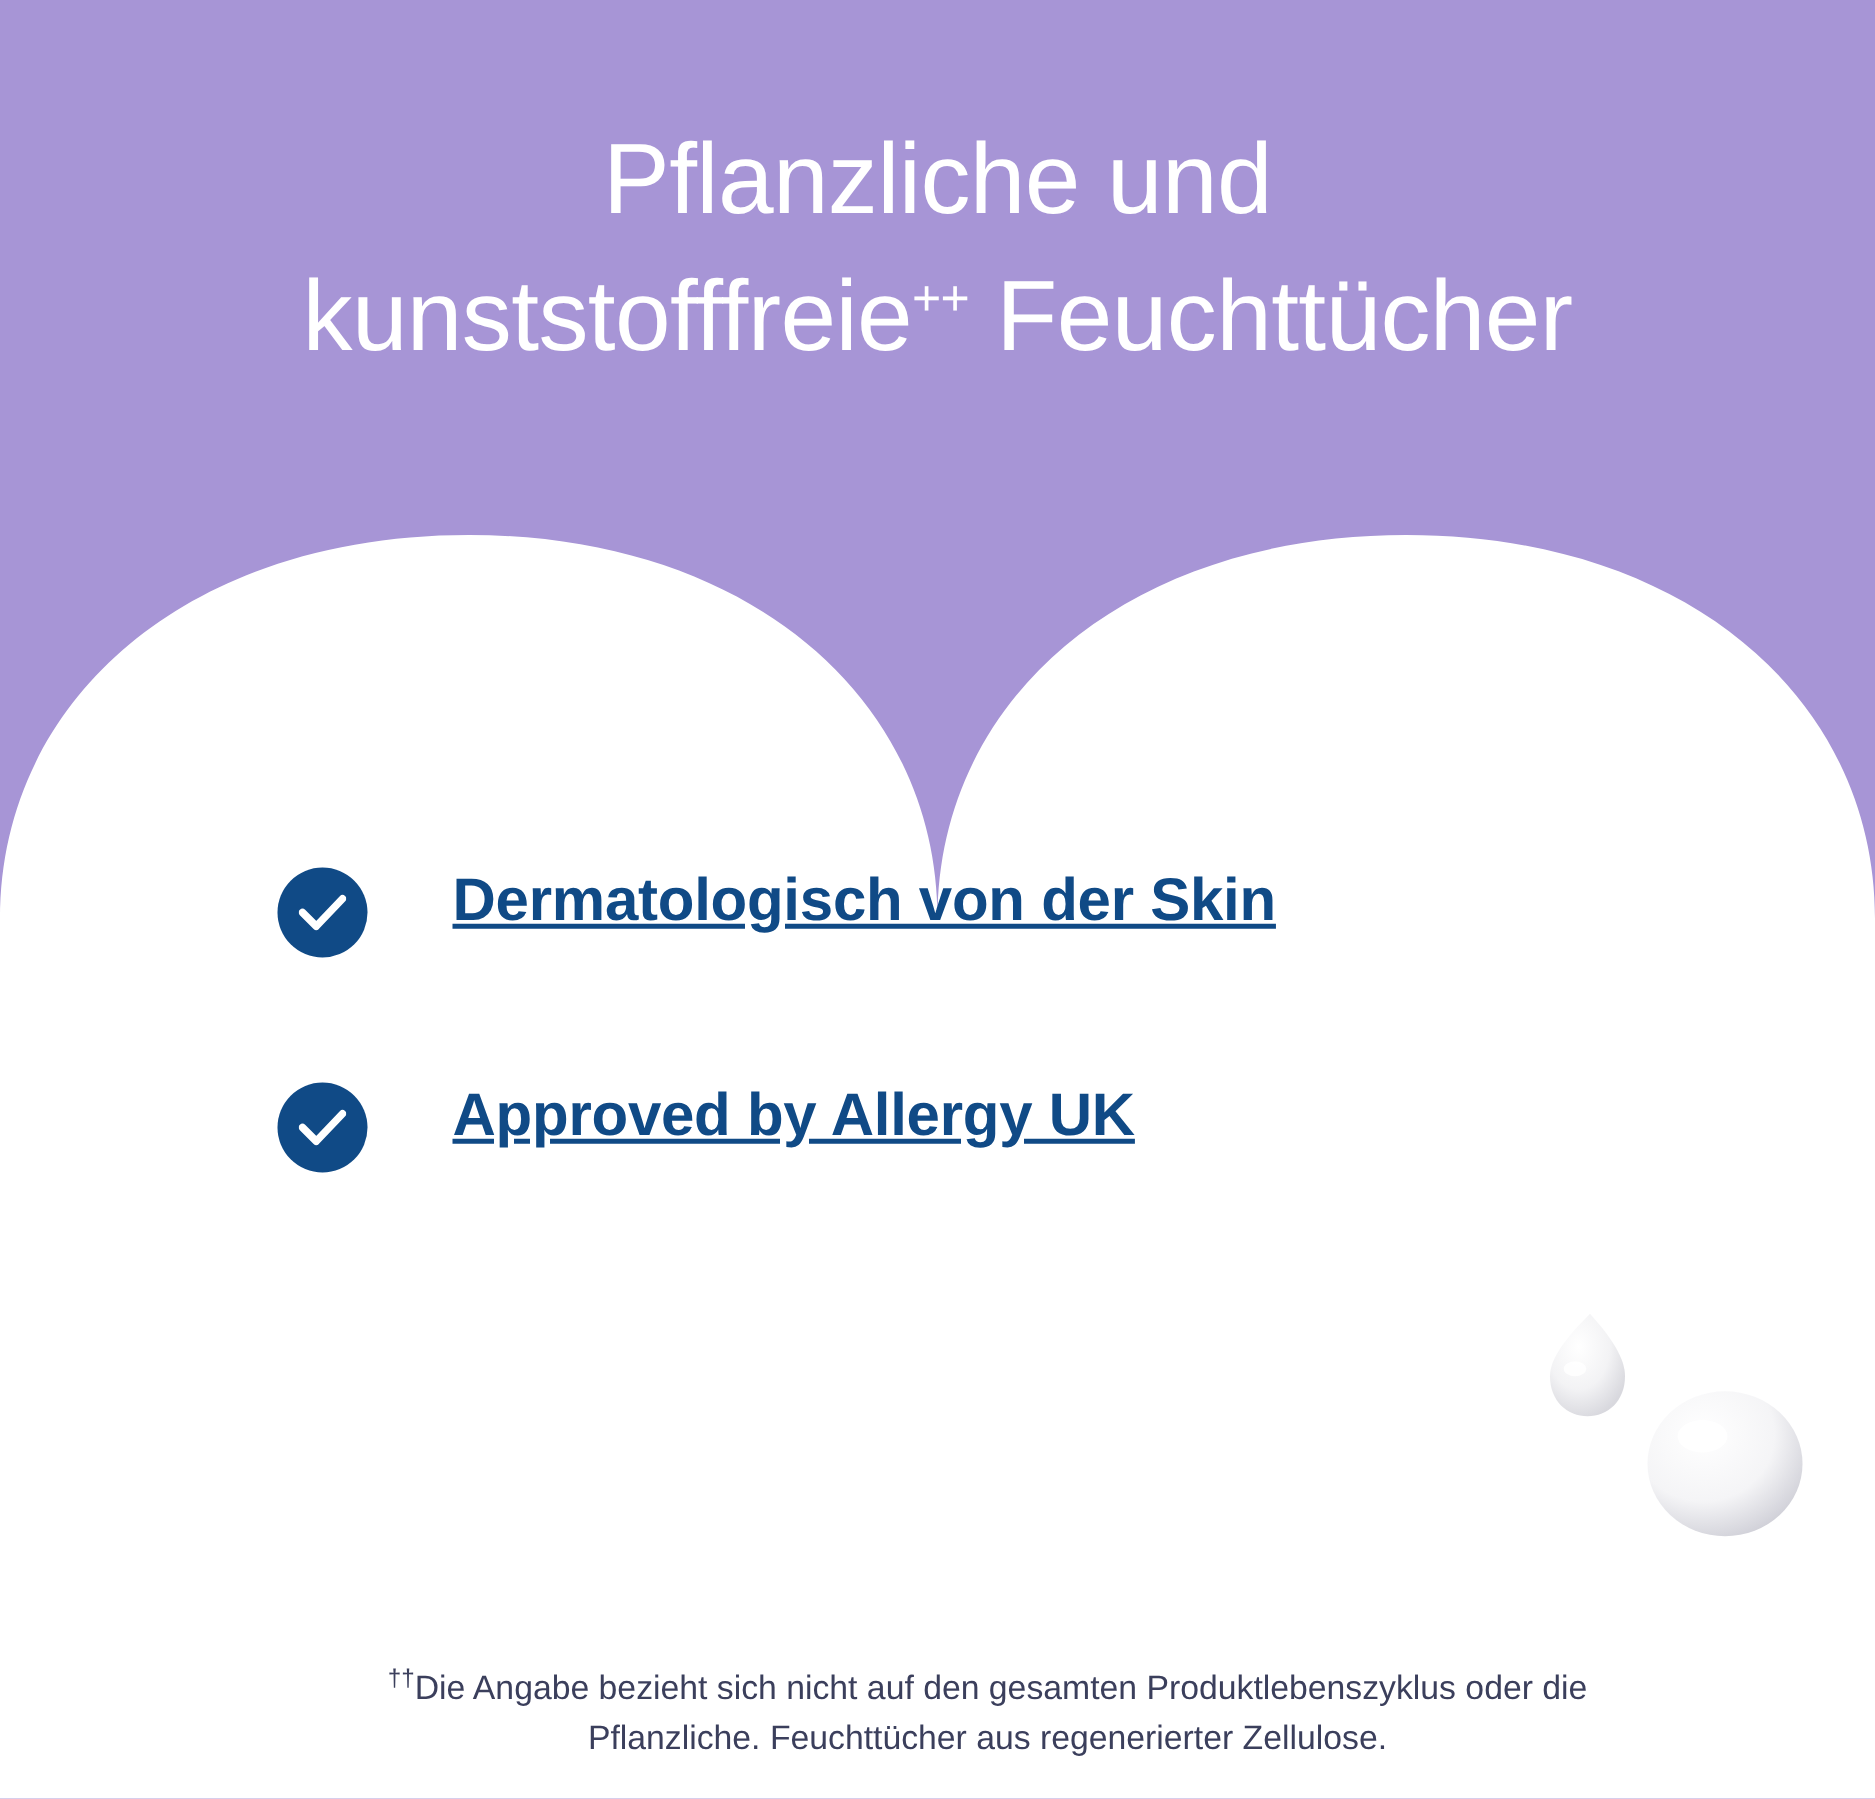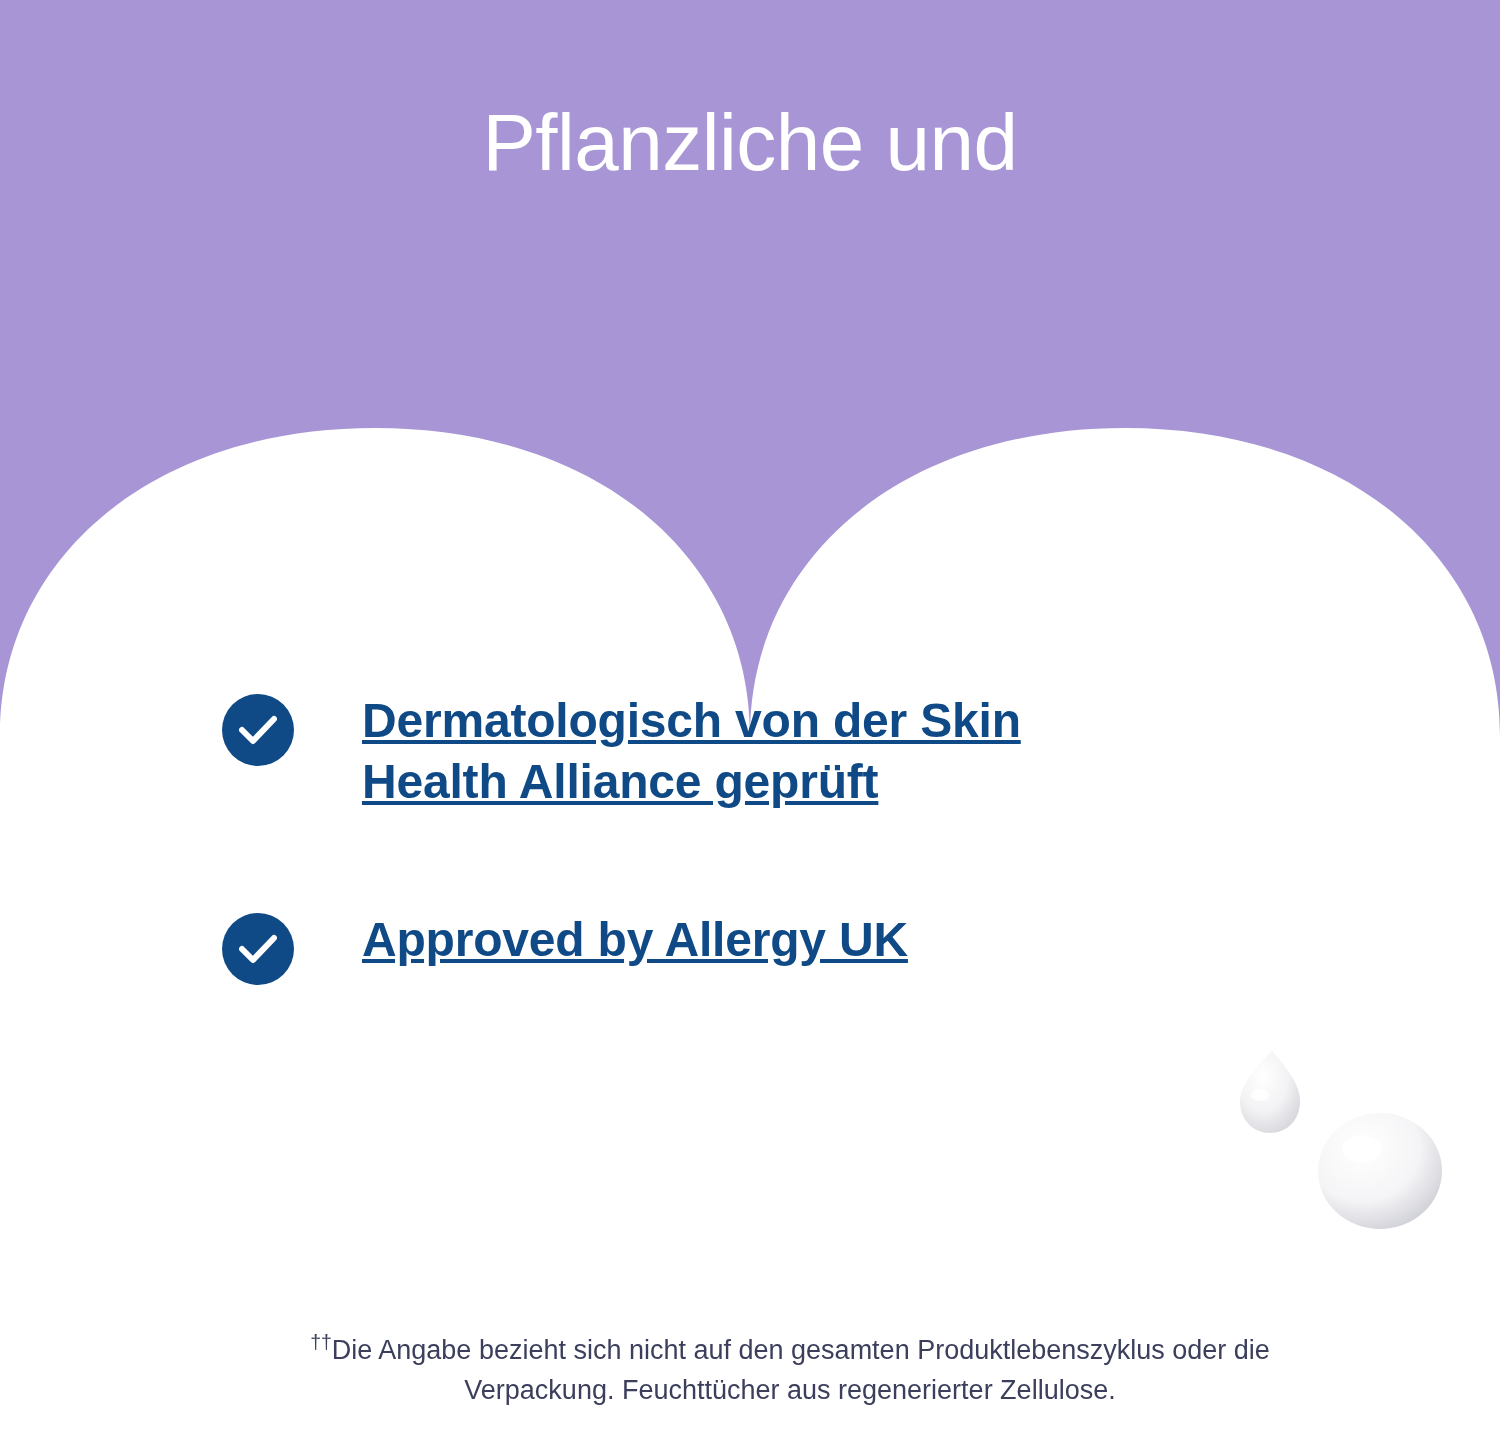--- a/index.html
+++ b/index.html
@@ -135,39 +135,39 @@
     display: block;
   }
 </style>
 </head>
 <body>
 
 <div class="poster">
 
   <div class="headline">
     <div class="line1">Pflanzliche und</div>
+    <div class="line2"><span>kunststofffreie</span><sup>++</sup><span> Feuchttücher</span></div>
   </div>
 
   <div class="heart-wrap">
     <svg class="heart-svg" viewBox="0 0 1500 1439" preserveAspectRatio="none">
       <path d="M0 1439 L0 735 C0 560 150 428 375 428 C600 428 750 560 750 735 C750 560 900 428 1125 428 C1350 428 1500 560 1500 735 L1500 1439 Z" fill="#ffffff"></path>
     </svg>
   </div>
 
   <div class="bullets">
 
     <div class="bullet-row">
       <div class="check-circle">
         <svg width="38" height="30" viewBox="0 0 38 30" aria-hidden="true">
           <path d="M3 15 L14 26 L35 4" fill="none" stroke="#ffffff" stroke-width="6" stroke-linecap="round" stroke-linejoin="round"></path>
         </svg>
       </div>
       <div class="bullet-text">
         <span class="b-line">Dermatologisch von der Skin</span>
-        <span class="b-line">Health Alliance geprüft</span>
       </div>
     </div>
 
     <div class="bullet-row">
       <div class="check-circle">
         <svg width="38" height="30" viewBox="0 0 38 30" aria-hidden="true">
           <path d="M3 15 L14 26 L35 4" fill="none" stroke="#ffffff" stroke-width="6" stroke-linecap="round" stroke-linejoin="round"></path>
         </svg>
       </div>
       <div class="bullet-text">
@@ -194,16 +194,16 @@
       </defs>
       <path d="M52 22 C70 42 80 58 80 72 C80 92 66 104 50 104 C34 104 20 92 20 72 C20 58 32 42 52 22 Z" fill="url(#dropA)" opacity="0.95"></path>
       <ellipse cx="160" cy="142" rx="62" ry="58" fill="url(#dropB)" opacity="0.95"></ellipse>
       <ellipse cx="142" cy="120" rx="20" ry="13" fill="#ffffff" opacity="0.85"></ellipse>
       <ellipse cx="40" cy="66" rx="9" ry="6" fill="#ffffff" opacity="0.85"></ellipse>
     </svg>
   </div>
 
   <div class="footnote">
     <span class="fn-line"><sup>††</sup><span>Die Angabe bezieht sich nicht auf den gesamten Produktlebenszyklus oder die</span></span>
-    <span class="fn-line">Verpackung. Feuchttücher aus regenerierter Zellulose.</span>
+    <span class="fn-line">Pflanzliche. Feuchttücher aus regenerierter Zellulose.</span>
   </div>
 
 </div>
 
 </body></html>

